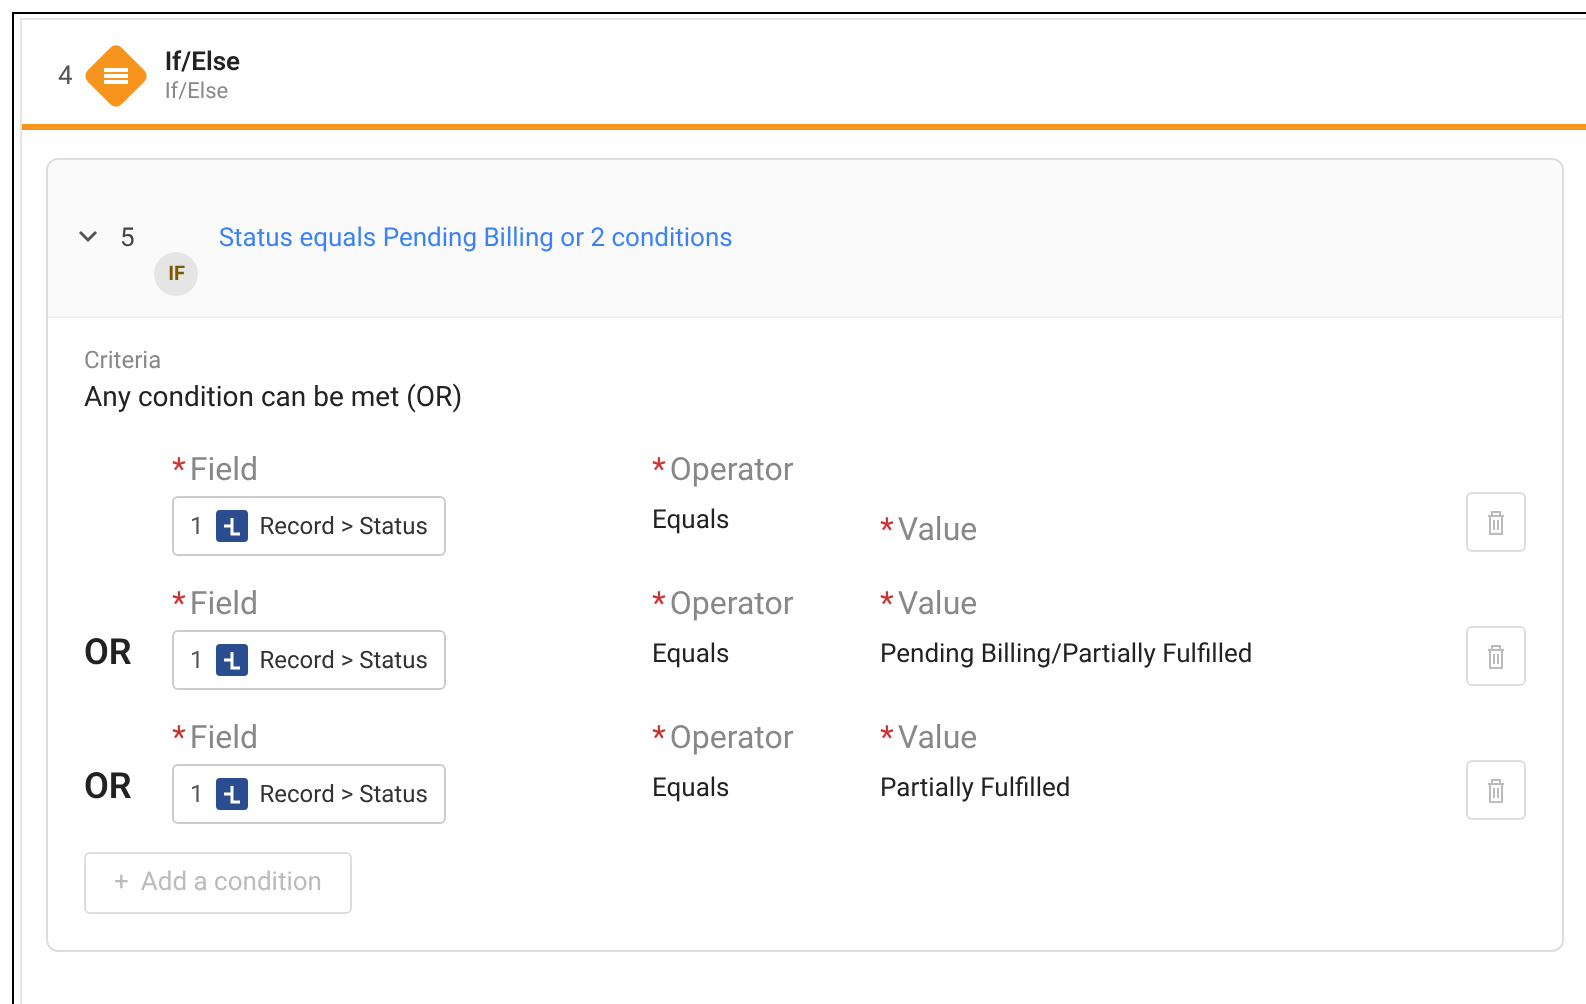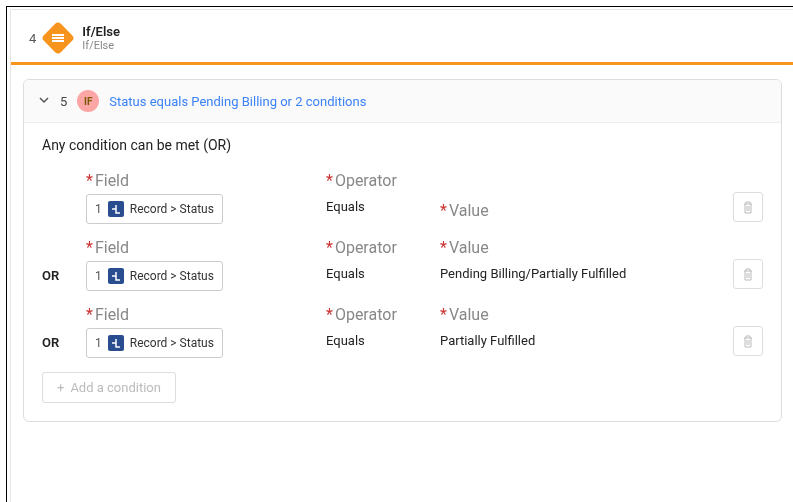--- a/index.html
+++ b/index.html
@@ -85,30 +85,31 @@
   .chev {
     font-size: 12px;
     color: #555;
     cursor: pointer;
   }
   .panel-step-num {
     font-size: 13px;
     color: #444;
   }
   .if-badge {
-    background: #fca5a5;
+    background: #e5e5e5;
     color: #7a5a00;
     font-weight: 700;
     font-size: 10px;
     border-radius: 50%;
     width: 22px;
     height: 22px;
     display: flex;
     align-items: center;
     justify-content: center;
+    margin-top: 36px;
   }
   .panel-head-text {
     font-size: 13px;
     color: #3b82f6;
   }
   .panel-body {
     padding: 14px 18px 18px 18px;
   }
   .cond-h {
     font-size: 13px;
@@ -126,21 +127,21 @@
     margin-bottom: 18px;
   }
   .row {
     display: flex;
     align-items: flex-end;
     gap: 0;
     margin-bottom: 14px;
   }
   .prefix-col {
     width: 44px;
-    font-size: 13px;
+    font-size: 18px;
     font-weight: 600;
     color: #222;
     padding-bottom: 8px;
   }
   .field-col { width: 240px; }
   .op-col { width: 114px; }
   .val-col { flex: 1; }
   .del-col { width: 40px; display:flex; justify-content:flex-end; padding-bottom:2px; }
   .lbl {
     font-size: 16px;
@@ -227,20 +228,21 @@
             <svg width="12" height="12" viewBox="0 0 12 12">
                 <path d="M2 4 L6 8 L10 4" fill="none" stroke="#555" stroke-width="1.5"></path>
               </svg>
           </span>
           <span class="panel-step-num">5</span>
           <span class="if-badge">IF</span>
           <span class="panel-head-text">Status equals Pending Billing or 2 conditions</span>
         </div>
 
         <div class="panel-body">
+          <div class="criteria-label">Criteria</div>
           <div class="criteria-value">Any condition can be met (OR)</div>
 
           
           <div class="row">
             <div class="prefix-col"></div>
             <div class="field-col">
               <div class="lbl"><span class="req">*</span><span>Field</span></div>
               <div class="pill">
                 <span class="num">1</span>
                 <span class="nicon">

